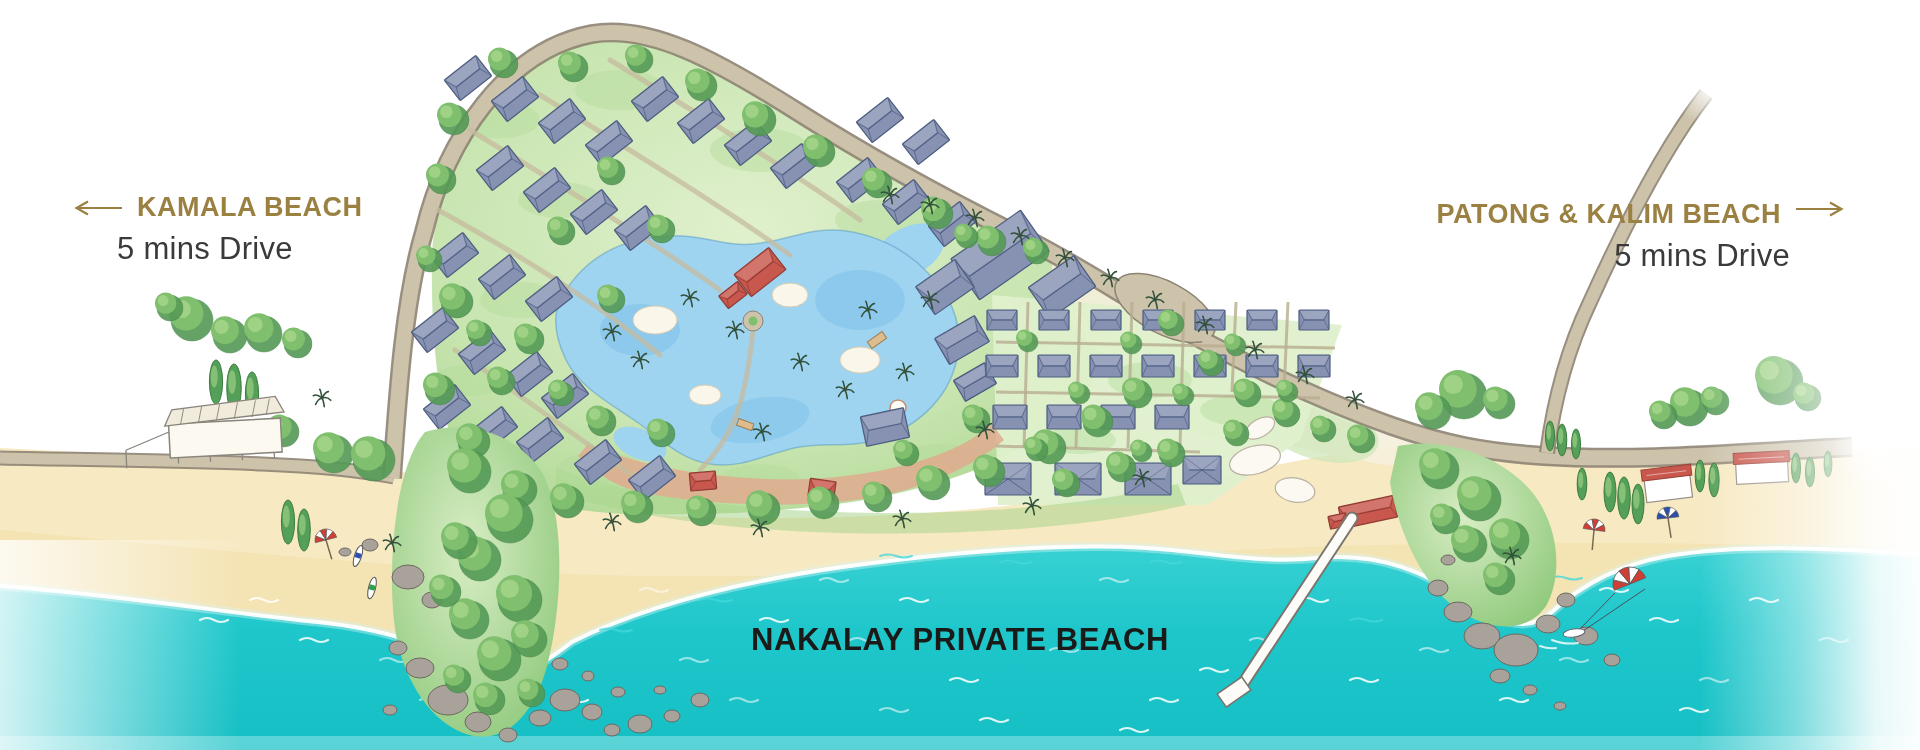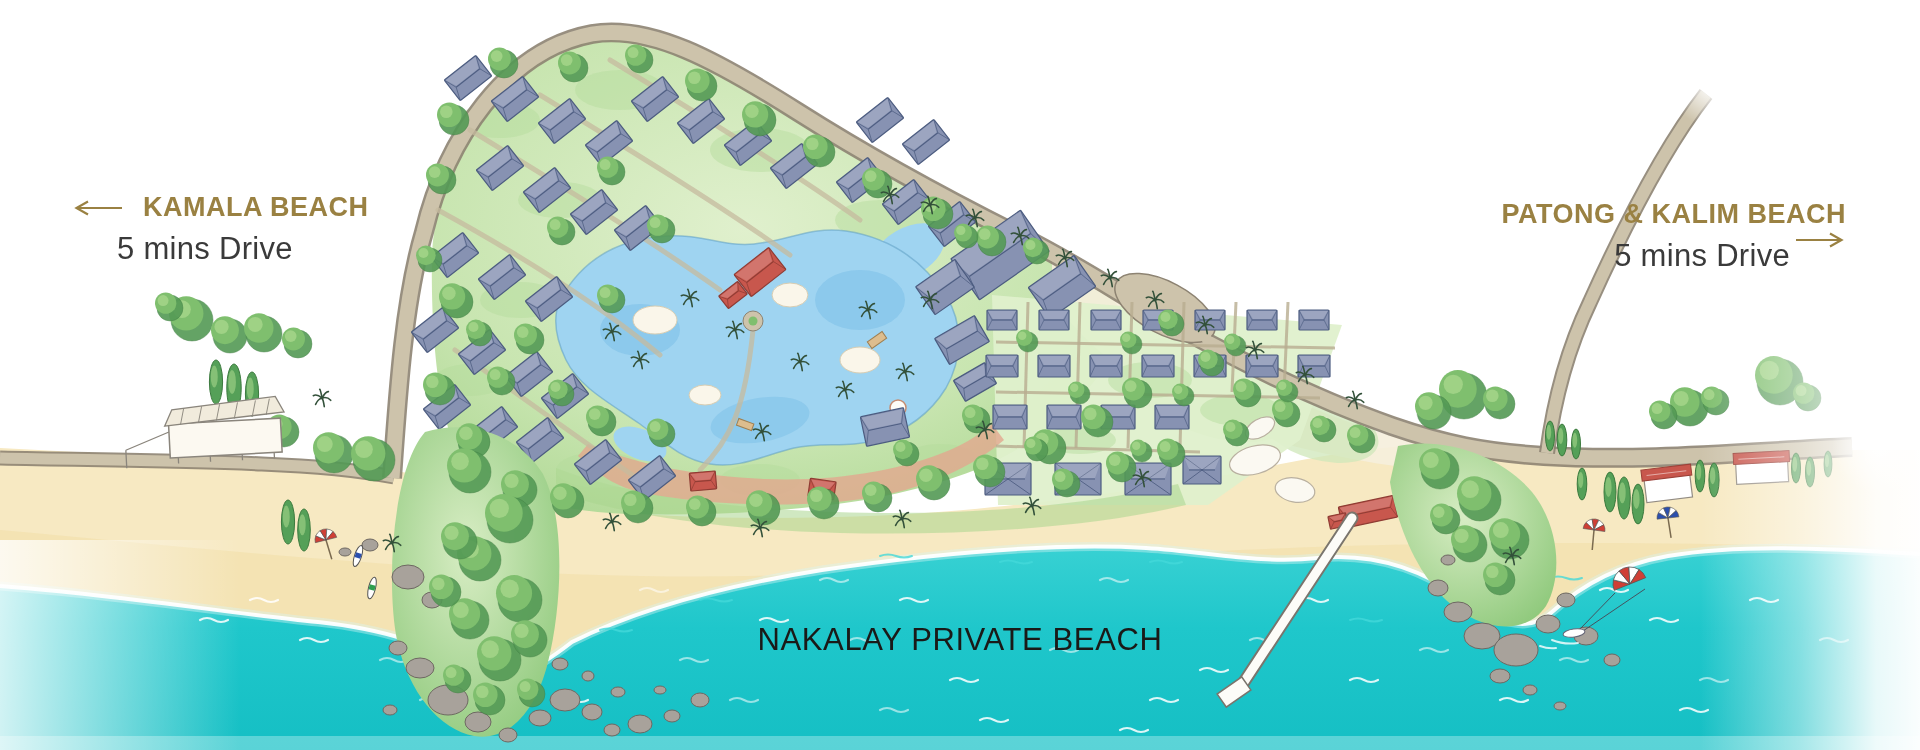--- a/index.html
+++ b/index.html
@@ -2,25 +2,25 @@
 <html style="--accent-gold: #9a8142; --label-dark: #3a3a3a; --label-black: #1a1a18; --ocean: #1cc6ca; --ocean-deep: #14bfc4; --ocean-light: #6fe0e0; --sand: #f7e9c2; --sand-deep: #f1dda4; --road-fill: #cdc3ab; --road-edge: #8d8372; --green-wash: #cfe7ba; --green-mid: #a9d58e; --tree-green: #7fbf6e; --tree-light: #a5d58a; --tree-dark: #549a55; --cypress: #55a058; --palm-dark: #33513a; --roof-blue: #8792b2; --roof-dark: #4c5c80; --roof-red: #c8574d; --pool-blue: #9fd4f1; --pool-deep: #7cc0e8; --deck: #e2a88e; --rock: #a8a29b;"><head>
 <meta charset="utf-8">
 <title>Nakalay Private Beach Resort Map</title>
 <style>
   html,body{margin:0;padding:0;background:#fff;}
   .stage{position:relative;width:1920px;height:750px;overflow:hidden;background:#fff;
          font-family:"Liberation Sans", sans-serif;}
   .stage svg.scene{position:absolute;left:0;top:0;}
   .lbl-title{font-weight:700;font-size:27px;letter-spacing:.5px;color:var(--accent-gold,#9a8142);white-space:nowrap;}
   .lbl-sub{position:absolute;font-size:31px;letter-spacing:.3px;color:var(--label-dark,#3a3a3a);white-space:nowrap;}
-  .label-left{position:absolute;left:72px;top:192px;display:flex;align-items:center;gap:19px;}
+  .label-left{position:absolute;left:72px;top:192px;display:flex;align-items:center;gap:13px;}
   .label-left-sub{left:117px;top:231px;}
-  .label-right{position:absolute;right:74px;top:199px;display:flex;align-items:flex-end;flex-direction:column;}
+  .label-right{position:absolute;right:74px;top:199px;display:flex;align-items:flex-start;gap:13px;}
   .label-right-sub{right:130px;top:238px;text-align:right;}
-  .label-center{position:absolute;left:0;right:0;top:622px;text-align:center;font-weight:400;
+  .label-center{position:absolute;left:0;right:0;top:622px;text-align:center;font-weight:700;
                 font-size:31px;letter-spacing:.6px;color:var(--label-black,#1a1a18);}
   .arrow path{stroke:var(--accent-gold,#9a8142);stroke-width:2.2;fill:none;}
 </style>
 </head>
 <body>
 
 <div class="stage">
 
 <svg class="scene" width="1920" height="750" viewBox="0 0 1920 750">
   <defs>

